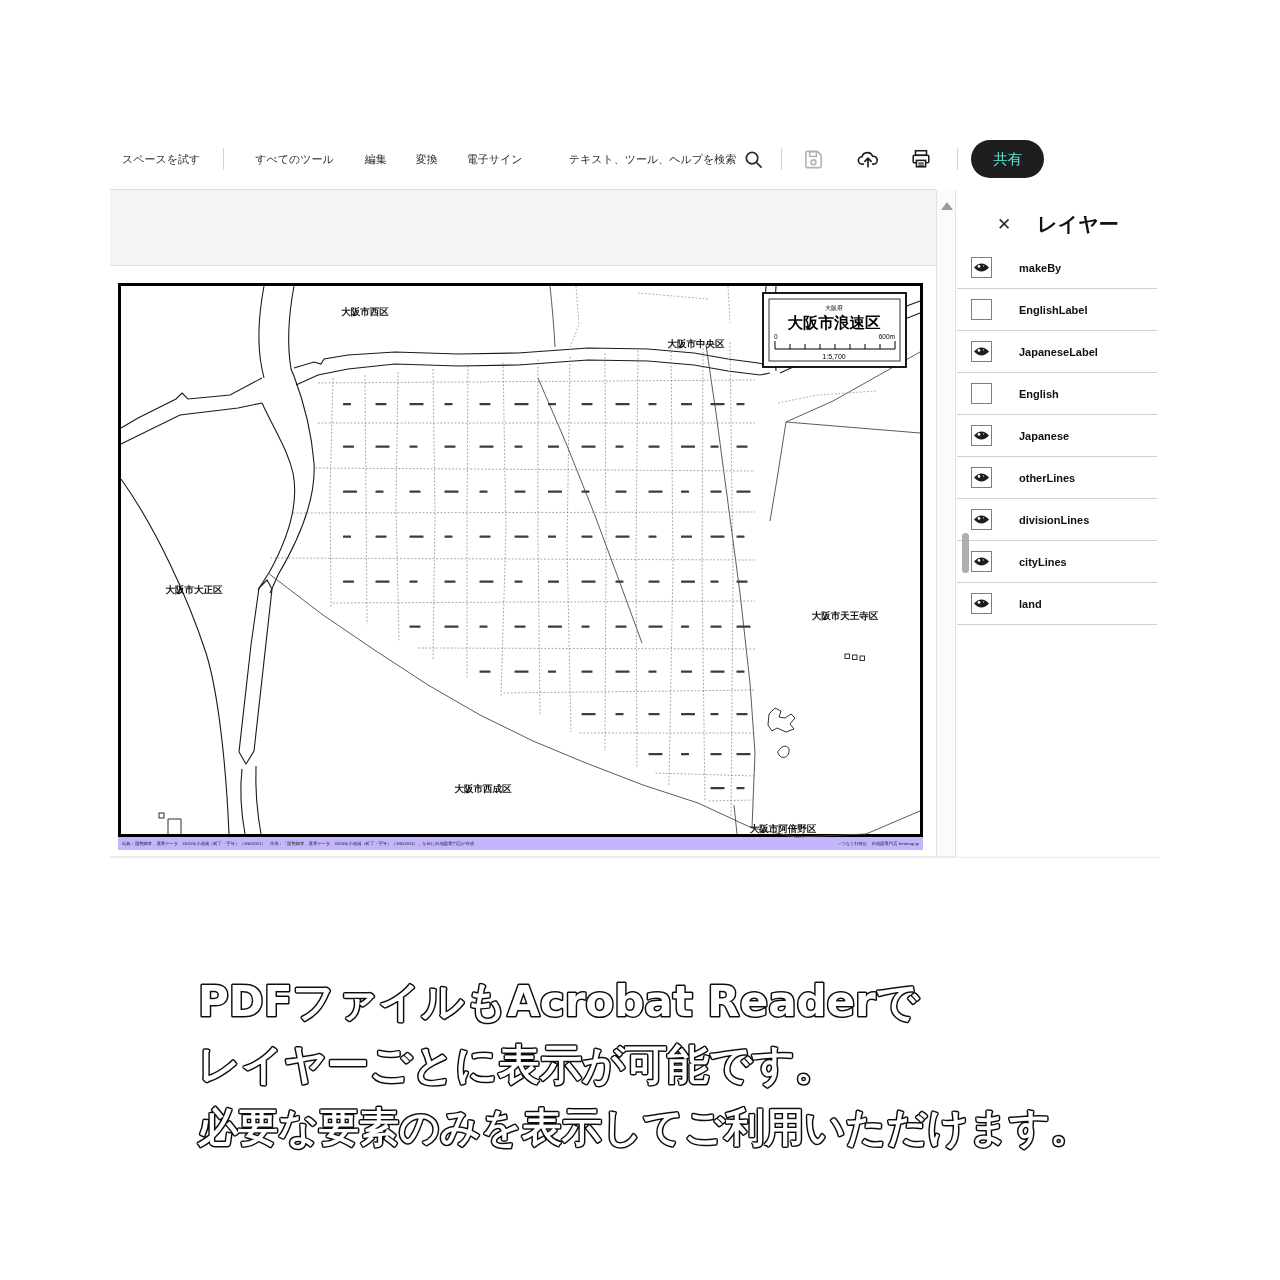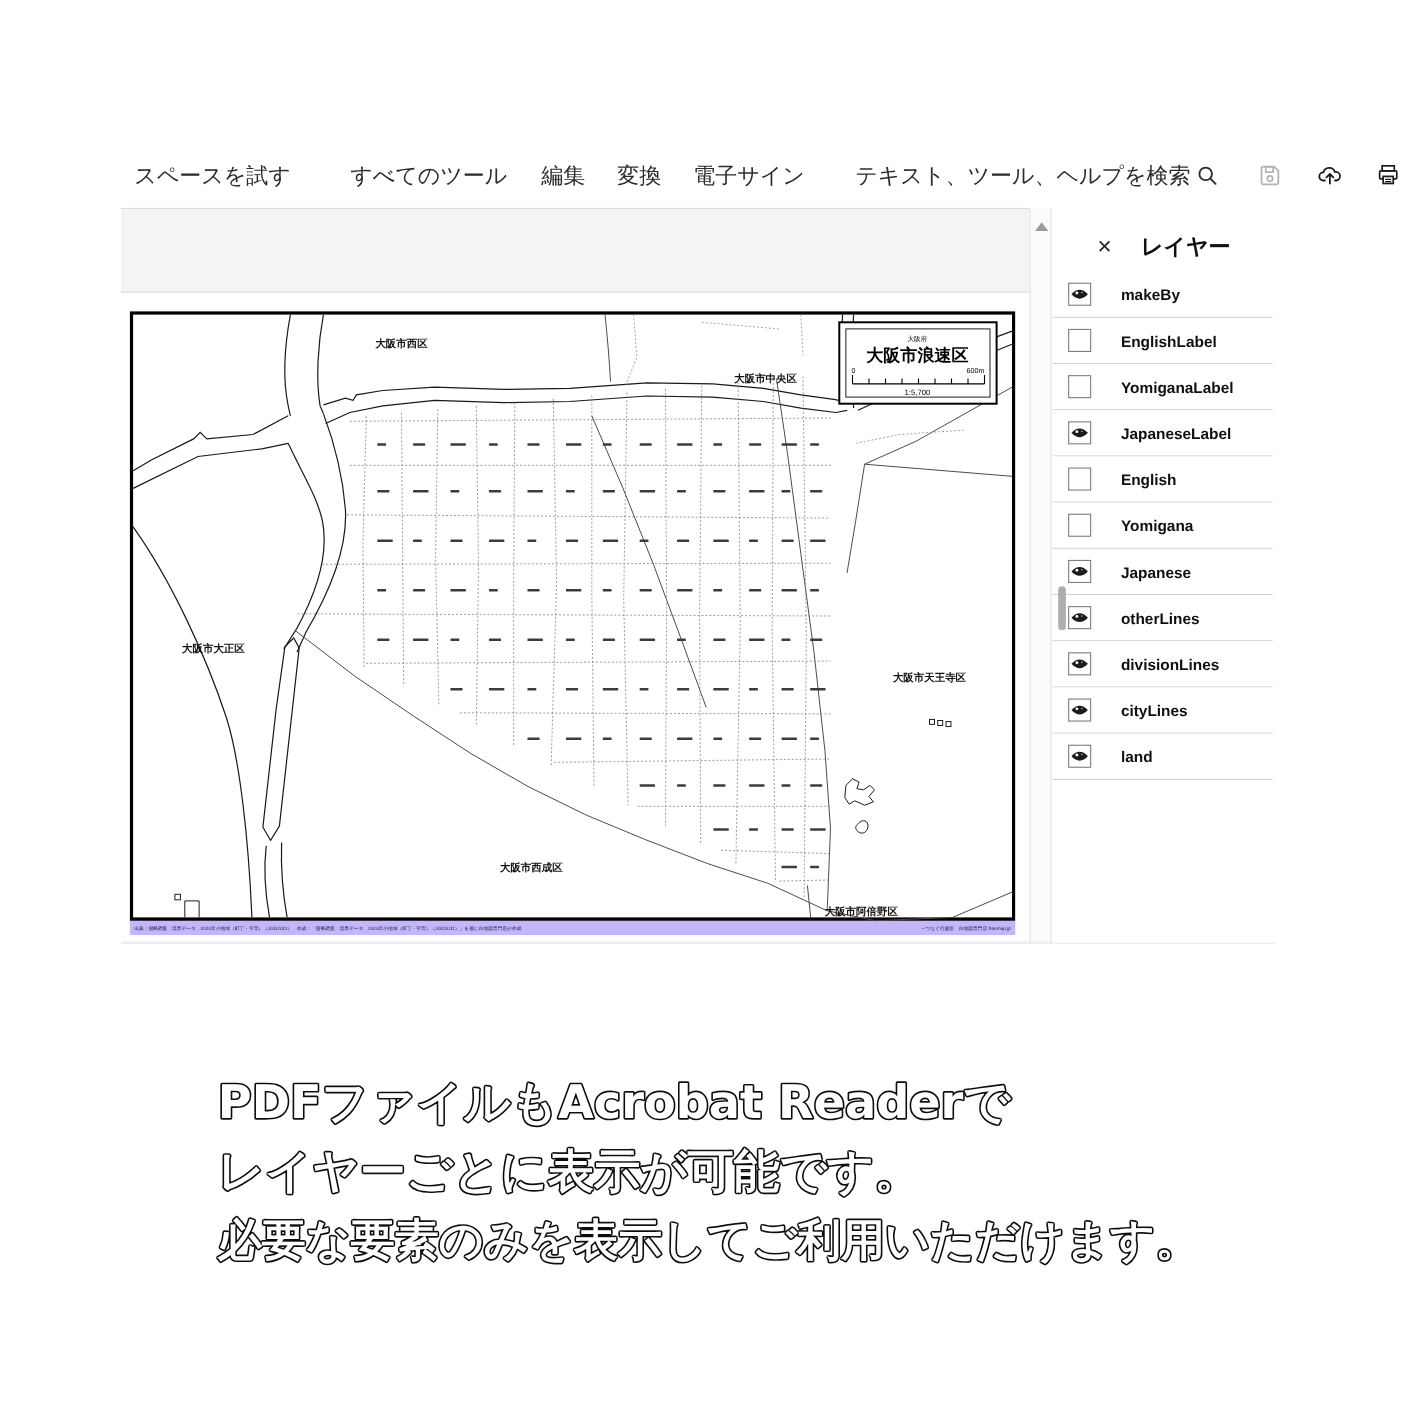--- a/index.html
+++ b/index.html
@@ -2,21 +2,21 @@
 <html><head>
 <meta charset="utf-8">
 <style>
   * { margin:0; padding:0; box-sizing:border-box; }
   html,body { width:1280px; height:1280px; background:#fff; overflow:hidden;
               font-family:"Liberation Sans","DejaVu Sans",sans-serif; }
   .abs { position:absolute; }
 
   
   #toolbar { left:110px; top:130px; width:1050px; height:58px; display:flex; align-items:center; }
-  .tb-text { font-size:20px; color:#2c2c2c; white-space:nowrap; cursor:default; }
+  .tb-text { font-size:11px; color:#2c2c2c; white-space:nowrap; cursor:default; }
   .tb-sep { width:1px; height:22px; background:#d4d4d4; }
   .tb-icon { width:22px; height:22px; display:flex; align-items:center; justify-content:center; }
   #share-btn { height:38px; padding:0 22px; border:none; border-radius:19px;
                color:#5eead4; font-size:14.5px; display:flex; align-items:center; cursor:pointer; }
 
   
   #gray-band { left:110px; top:189px; width:826px; height:77px; background:#f4f4f4;
                border-top:1px solid #dcdcdc; border-bottom:1px solid #dcdcdc; }
   #doc-scrollbar { left:936px; top:190px; width:20px; height:667px; background:#fbfbfb;
                    border-left:1px solid #e3e3e3; border-right:1px solid #e3e3e3; }
@@ -36,21 +36,21 @@
                   display:flex; align-items:center; }
   #panel-close { margin-left:40px; font-size:17px; color:#2a2a2a; line-height:1; cursor:pointer; }
   #panel-title { margin-left:26px; font-size:20px; font-weight:600; color:#111; }
   #panel-scroll-thumb { position:absolute; left:5px; top:343px; width:7px; height:40px;
                         background:#aeaeae; border-radius:4px; }
   #layer-rows { position:absolute; left:0; top:57px; width:100%; }
   .layer-row { height:42px; display:flex; align-items:center; padding-left:14px;
                border-bottom:1px solid #cfcfcf; width:200px; cursor:pointer; background:#fff; }
   .layer-eye { width:21px; height:21px; border:1px solid #7e7e7e; background:#fff;
                display:flex; align-items:center; justify-content:center; flex:none; }
-  .layer-label { margin-left:27px; font-size:14px; font-weight:700; color:#0f0f0f; }
+  .layer-label { margin-left:27px; font-size:11px; font-weight:700; color:#0f0f0f; }
 
   
   #caption-svg { left:0; top:958px; width:1280px; height:220px; }
   #caption-svg text { font-family:"DejaVu Sans","Liberation Sans",sans-serif; font-weight:bold;
                       fill:#ffffff; stroke:#0d0d0d; stroke-width:3px; paint-order:stroke;
                       stroke-linejoin:round; }
 </style>
 </head>
 <body>
 
@@ -338,51 +338,39 @@
     <span class="layer-label">makeBy</span>
   </div>
 
   <div class="layer-row">
     <span class="layer-eye">
       
     </span>
     <span class="layer-label">EnglishLabel</span>
   </div>
 
+
+  <div class="layer-row">
+    <span class="layer-eye">
+      <svg class="eye-glyph" width="17" height="11" viewBox="0 0 17 11">
+        <path d="M1,5.5 Q8.5,-2.5 16,5.5 Q8.5,13.5 1,5.5 Z" fill="#1c1c1c"></path>
+        <circle cx="6" cy="4.4" r="1.3" fill="#ffffff"></circle>
+        <circle cx="10.5" cy="4" r="0.7" fill="#bbbbbb"></circle>
+      </svg>
+    </span>
+    <span class="layer-label">JapaneseLabel</span>
+  </div>
+
   <div class="layer-row">
     <span class="layer-eye">
       
     </span>
-    <span class="layer-label">YomiganaLabel</span>
-  </div>
-
-  <div class="layer-row">
-    <span class="layer-eye">
-      <svg class="eye-glyph" width="17" height="11" viewBox="0 0 17 11">
-        <path d="M1,5.5 Q8.5,-2.5 16,5.5 Q8.5,13.5 1,5.5 Z" fill="#1c1c1c"></path>
-        <circle cx="6" cy="4.4" r="1.3" fill="#ffffff"></circle>
-        <circle cx="10.5" cy="4" r="0.7" fill="#bbbbbb"></circle>
-      </svg>
-    </span>
-    <span class="layer-label">JapaneseLabel</span>
-  </div>
-
-  <div class="layer-row">
-    <span class="layer-eye">
-      
-    </span>
     <span class="layer-label">English</span>
   </div>
 
-  <div class="layer-row">
-    <span class="layer-eye">
-      
-    </span>
-    <span class="layer-label">Yomigana</span>
-  </div>
 
   <div class="layer-row">
     <span class="layer-eye">
       <svg class="eye-glyph" width="17" height="11" viewBox="0 0 17 11">
         <path d="M1,5.5 Q8.5,-2.5 16,5.5 Q8.5,13.5 1,5.5 Z" fill="#1c1c1c"></path>
         <circle cx="6" cy="4.4" r="1.3" fill="#ffffff"></circle>
         <circle cx="10.5" cy="4" r="0.7" fill="#bbbbbb"></circle>
       </svg>
     </span>
     <span class="layer-label">Japanese</span>

